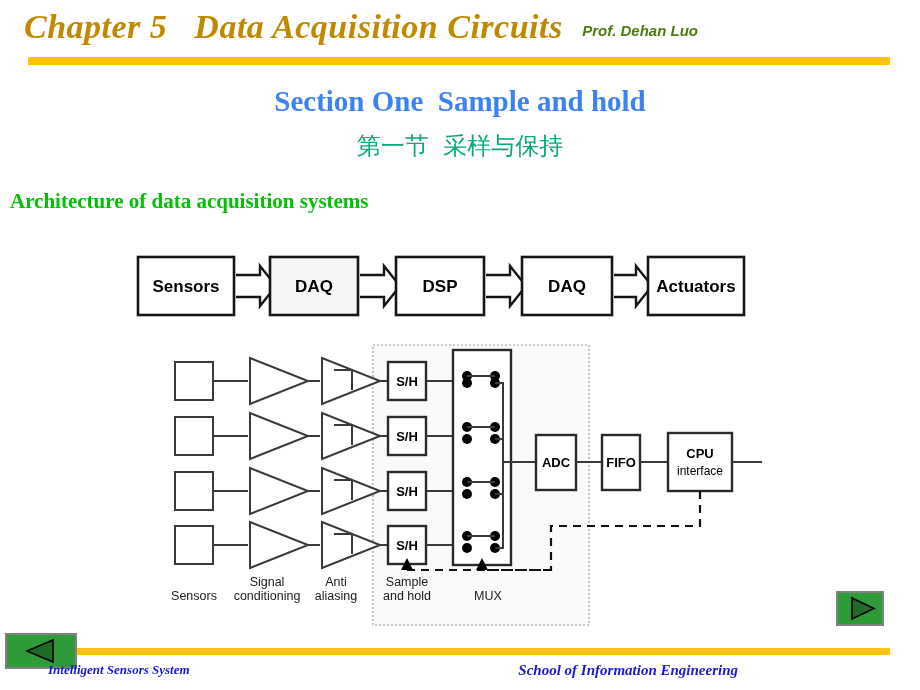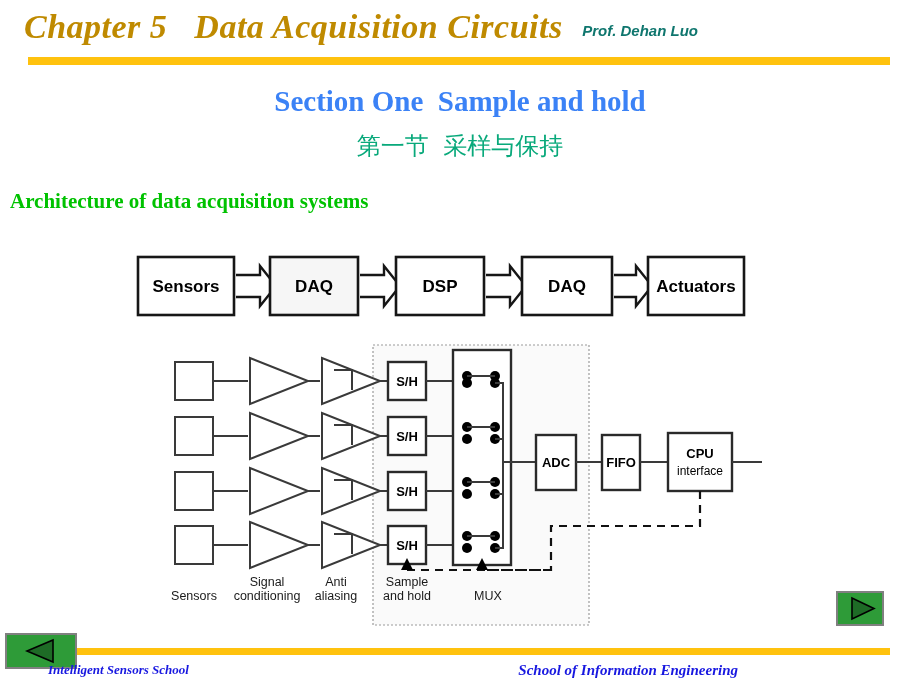--- a/index.html
+++ b/index.html
@@ -13,21 +13,21 @@
   .chapter-title{
     position:absolute;left:24px;top:8px;
     font-family:"Liberation Serif", serif;
     font-weight:bold;font-style:italic;font-size:34px;
     color:#BF8A00;white-space:pre;letter-spacing:0.5px;
   }
   .prof{
     position:absolute;right:70px;top:22px;
     font-family:"Liberation Sans", sans-serif;
     font-weight:bold;font-style:italic;font-size:15px;
-    color:#0f766e;white-space:pre;
+    color:#4d7c0f;white-space:pre;
   }
   .header-bar{
     position:absolute;left:28px;top:57px;width:862px;height:8px;
     background:#FFC20E;
   }
 
   
   .section-title{
     position:absolute;left:0;top:85px;width:920px;text-align:center;
     font-family:"Liberation Serif", serif;font-weight:bold;font-size:29px;
@@ -277,16 +277,16 @@
   <svg class="nav-btn nav-prev" viewBox="0 0 72 36">
     <rect x="1" y="1" width="70" height="34" fill="#2E9B38" stroke="#808080" stroke-width="2"></rect>
     <polygon points="48,7 48,29 22,18" fill="#1E6B26" stroke="#000000" stroke-width="1.6"></polygon>
   </svg>
 
   <svg class="nav-btn nav-next" viewBox="0 0 48 35">
     <rect x="1" y="1" width="46" height="33" fill="#2E9B38" stroke="#808080" stroke-width="2"></rect>
     <polygon points="16,7 16,28 38,17.5" fill="#1E6B26" stroke="#000000" stroke-width="1.6"></polygon>
   </svg>
 
-  <div class="footer-left">Intelligent Sensors School</div>
+  <div class="footer-left">Intelligent Sensors System</div>
   <div class="footer-right">School of Information Engineering</div>
 
 </div>
 
 </body></html>

